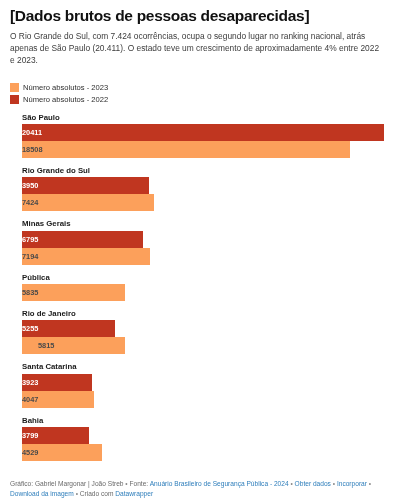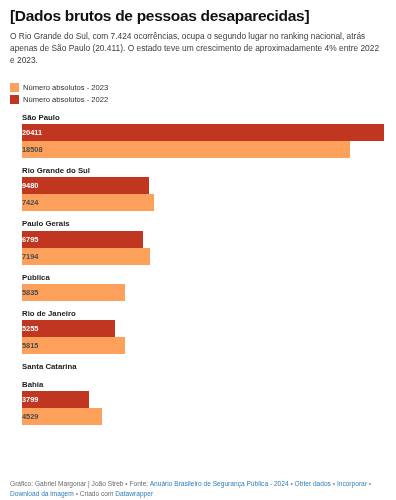--- a/index.html
+++ b/index.html
@@ -161,30 +161,30 @@
             <div class="bar" style="width: 328.249px; background: rgb(252, 160, 91);"></div>
             <span class="bar-value value-outside" style="left: 0px; width: 328.249px;">18508</span>
           </div>
         </div>
       </div>
       <div class="bar-group">
         <div class="group-label">Rio Grande do Sul</div>
         <div class="bars">
           <div class="bar-row">
             <div class="bar" style="width: 126.632px; background: rgb(192, 54, 32);"></div>
-            <span class="bar-value value-inside" style="left: 0px; width: 126.632px;">9480</span>
+            <span class="bar-value value-inside" style="left: 0px; width: 126.632px;">3950</span>
           </div>
           <div class="bar-row">
             <div class="bar" style="width: 131.669px; background: rgb(252, 160, 91);"></div>
             <span class="bar-value value-outside" style="left: 0px; width: 111px;">7424</span>
           </div>
         </div>
       </div>
       <div class="bar-group">
-        <div class="group-label">Paulo Gerais</div>
+        <div class="group-label">Minas Gerais</div>
         <div class="bars">
           <div class="bar-row">
             <div class="bar" style="width: 120.513px; background: rgb(192, 54, 32);"></div>
             <span class="bar-value value-inside" style="left: 0px; width: 120.513px;">6795</span>
           </div>
           <div class="bar-row">
             <div class="bar" style="width: 127.589px; background: rgb(252, 160, 91);"></div>
             <span class="bar-value value-outside" style="left: 0px; width: 127.589px;">7194</span>
           </div>
         </div>
@@ -200,26 +200,36 @@
       </div>
       <div class="bar-group">
         <div class="group-label">Rio de Janeiro</div>
         <div class="bars">
           <div class="bar-row">
             <div class="bar" style="width: 93.2002px; background: rgb(192, 54, 32);"></div>
             <span class="bar-value value-inside" style="left: 0px; width: 93.2002px;">5255</span>
           </div>
           <div class="bar-row">
             <div class="bar" style="width: 103.132px; background: rgb(252, 160, 91);"></div>
-            <span class="bar-value value-outside" style="left: 0px; width: 124px;">5815</span>
+            <span class="bar-value value-outside" style="left: 0px; width: 124px; padding-left: 16px;">5815</span>
           </div>
         </div>
       </div>
       <div class="bar-group">
         <div class="group-label">Santa Catarina</div>
+        <div class="bars">
+          <div class="bar-row">
+            <div class="bar" style="width: 69.5765px; background: rgb(192, 54, 32);"></div>
+            <span class="bar-value value-inside" style="left: 0px; width: 69.5765px;">3923</span>
+          </div>
+          <div class="bar-row">
+            <div class="bar" style="width: 71.7757px; background: rgb(252, 160, 91);"></div>
+            <span class="bar-value value-outside" style="left: 0px; width: 71.7757px;">4047</span>
+          </div>
+        </div>
       </div>
       <div class="bar-group">
         <div class="group-label">Bahia</div>
         <div class="bars">
           <div class="bar-row">
             <div class="bar" style="width: 67.3773px; background: rgb(192, 54, 32);"></div>
             <span class="bar-value value-inside" style="left: 0px; width: 67.3773px;">3799</span>
           </div>
           <div class="bar-row">
             <div class="bar" style="width: 80.3242px; background: rgb(252, 160, 91);"></div>

